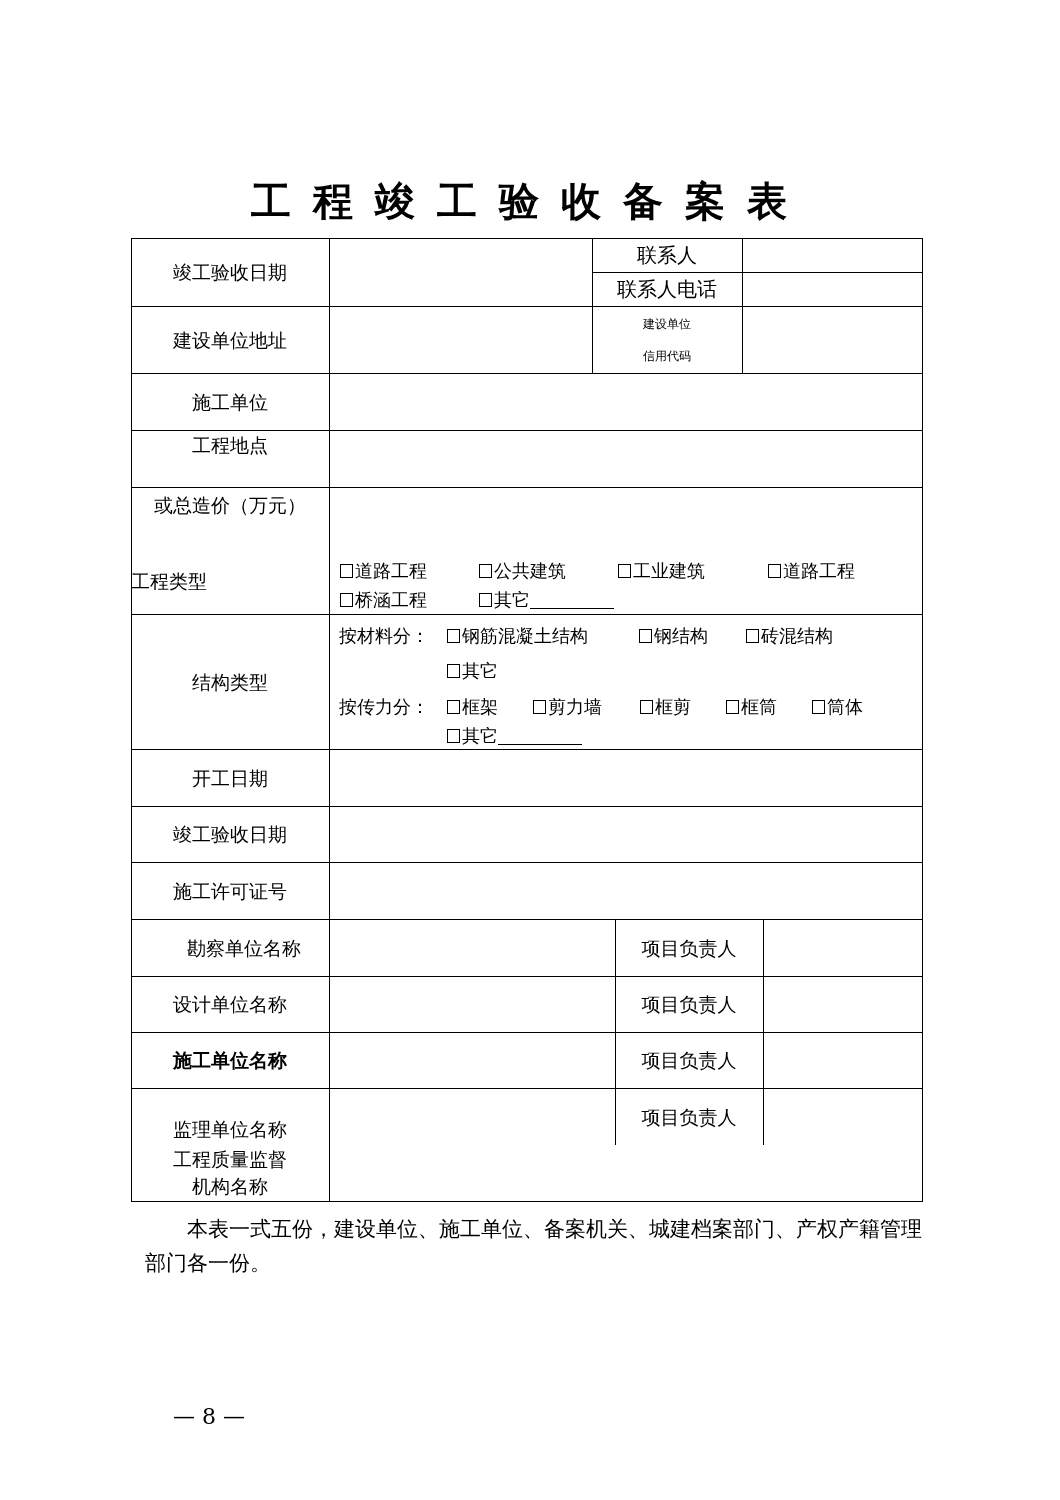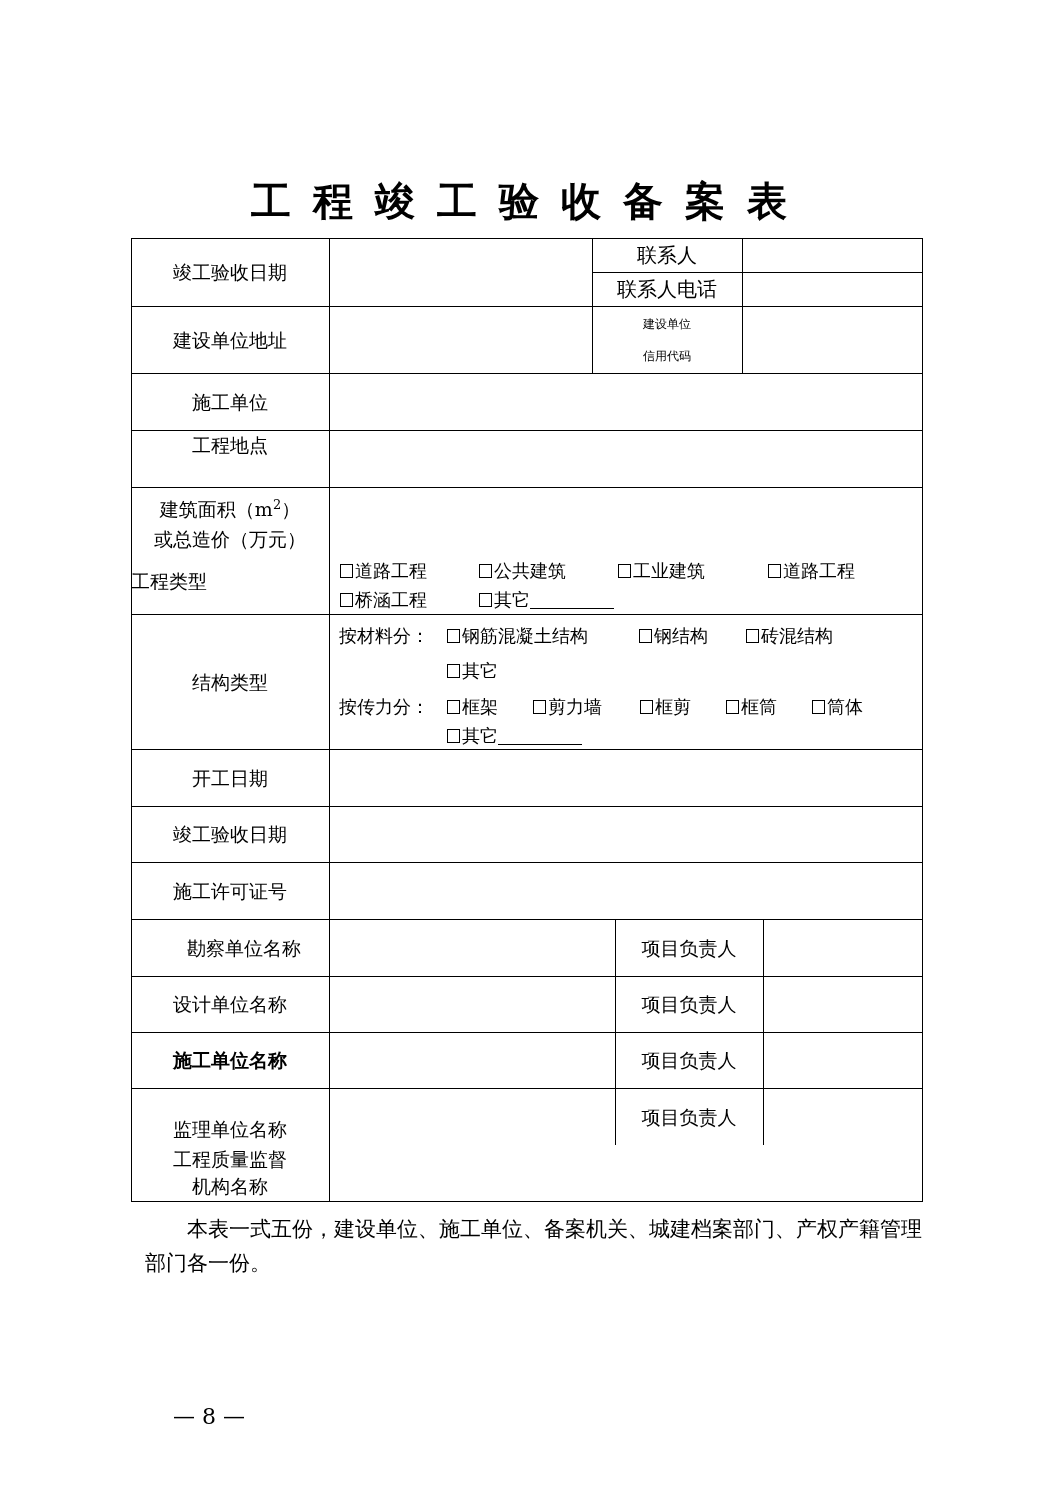--- a/index.html
+++ b/index.html
@@ -67,21 +67,20 @@
   </div>
   <div class="cell" style="left:743px; top:307px; width:179px; height:66px;"></div>
 
   <div class="cell" style="left:131px; top:373px; width:198px; height:57px;">施工单位</div>
   <div class="cell" style="left:330px; top:374px; width:592px; height:56px;"></div>
 
   <div class="cell" style="left:131px; top:416px; width:198px; height:57px;">工程地点</div>
   <div class="cell" style="left:330px; top:431px; width:592px; height:56px;"></div>
 
   <div style="position:absolute; left:131px; top:490px; width:198px; text-align:center; font-size:19px; line-height:30px;">
-    <div><span>建筑面积（m</span><sup>2</sup><span>）</span></div>
     <div>或总造价（万元）</div>
   </div>
   <div style="position:absolute; left:131px; top:566px; width:198px; font-size:19px; line-height:30px;">工程类型</div>
   <div class="cell" style="left:330px; top:488px; width:592px; height:66px;"></div>
 
   <div class="opts" style="left:340px; top:556px;">
     <span class="opt" style="width:139px;"><span class="box"></span><span>道路工程</span></span><span class="opt" style="width:139px;"><span class="box"></span><span>公共建筑</span></span><span class="opt" style="width:150px;"><span class="box"></span><span>工业建筑</span></span><span class="opt"><span class="box"></span><span>道路工程</span></span>
   </div>
   <div class="opts" style="left:340px; top:585px;">
     <span class="opt" style="width:139px;"><span class="box"></span><span>桥涵工程</span></span><span class="opt"><span class="box"></span><span>其它</span><span class="blank"></span></span>

